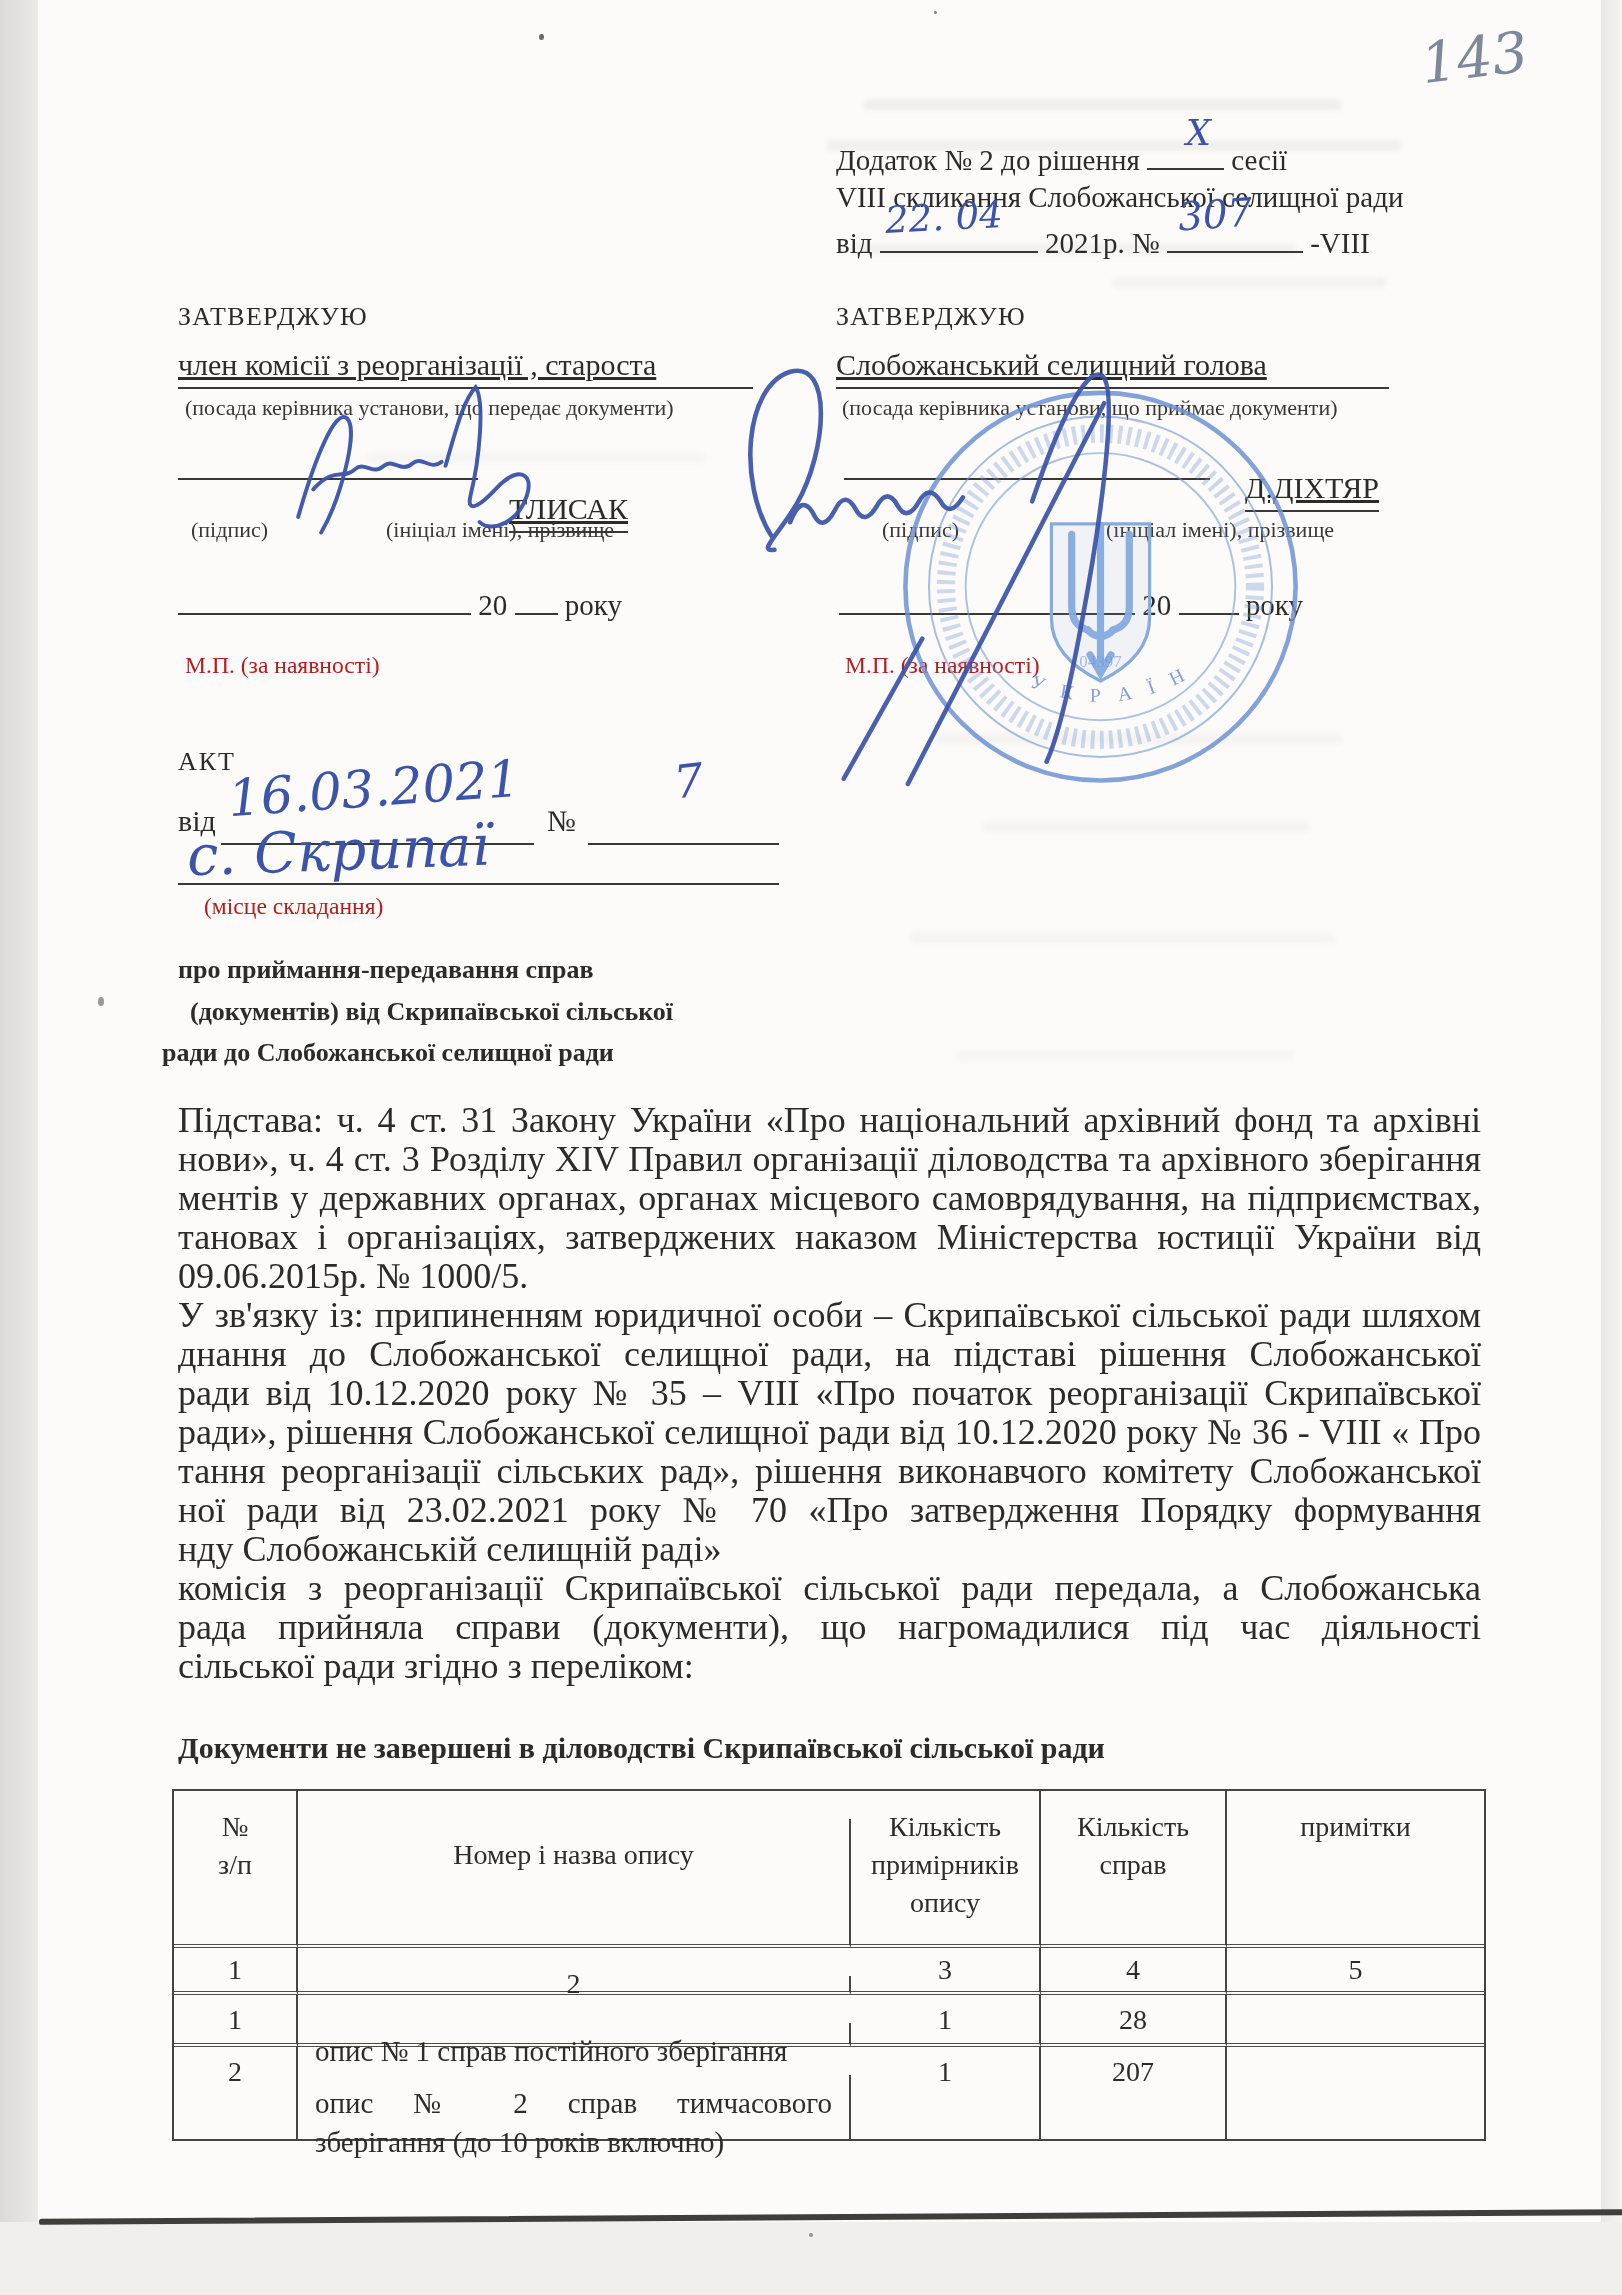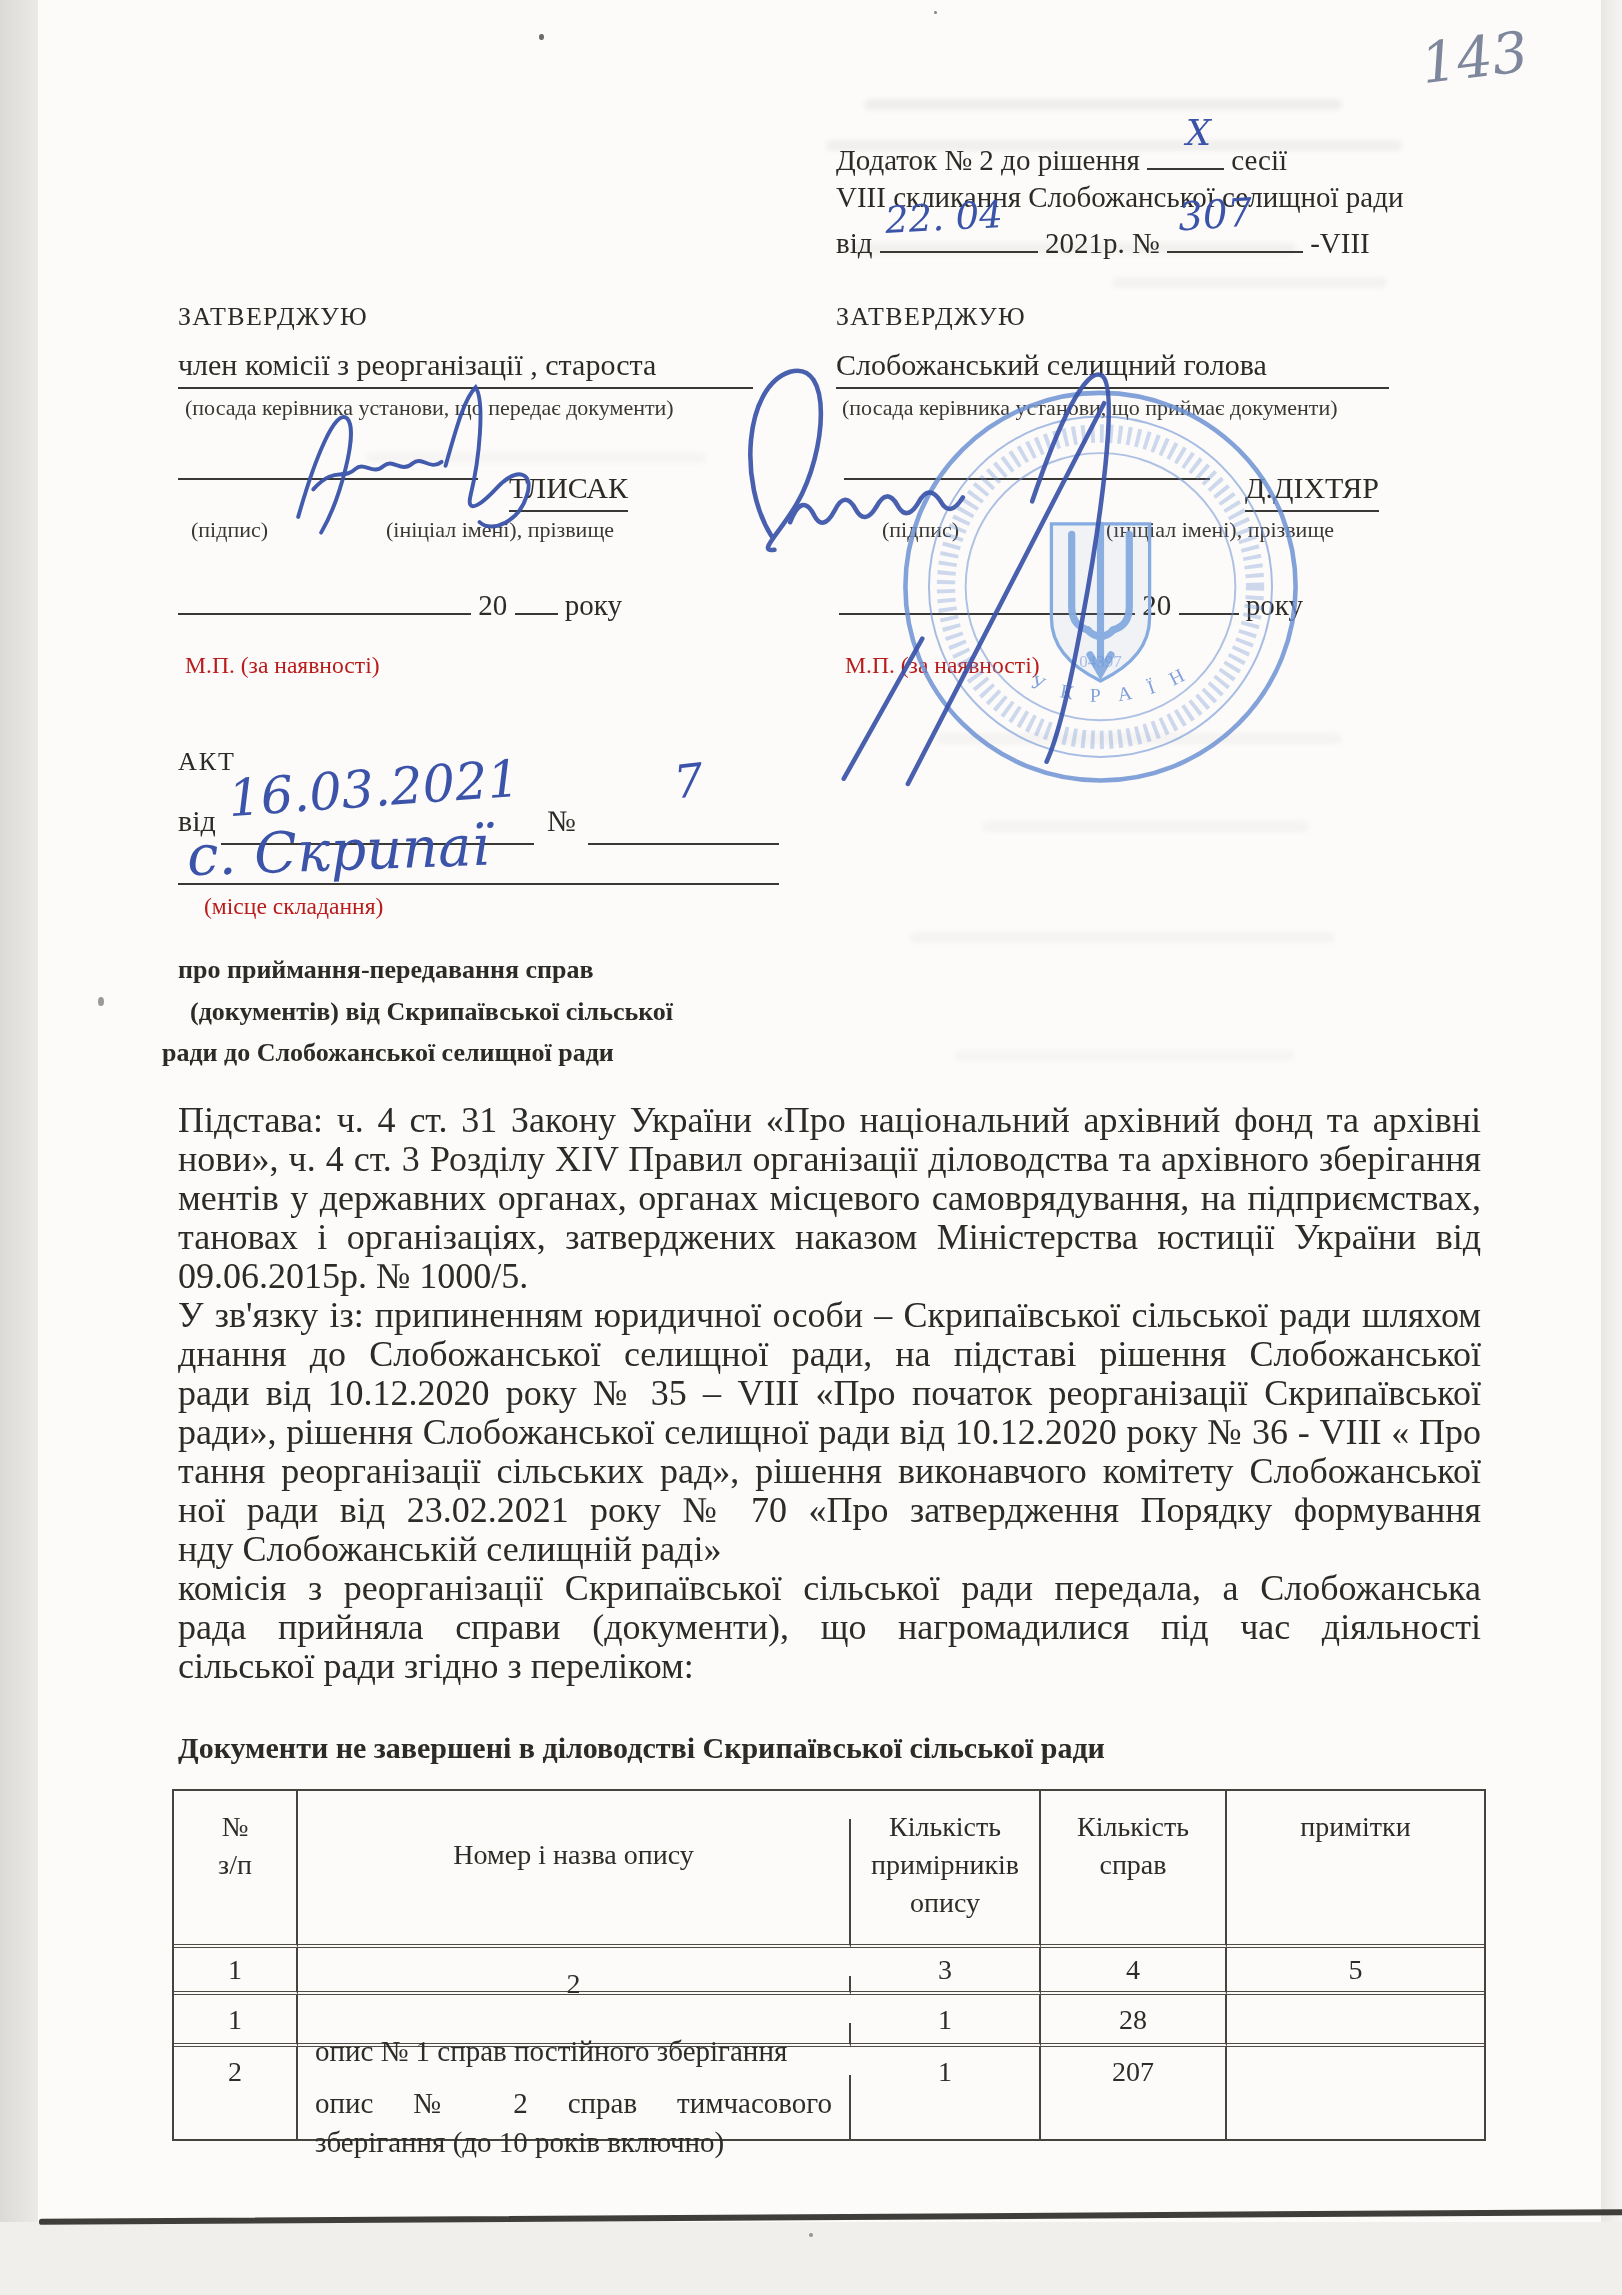--- a/index.html
+++ b/index.html
@@ -3,21 +3,21 @@
 <meta charset="utf-8">
 <style>
   html,body{margin:0;padding:0;background:#d9d7d4;}
   .sheet{position:relative;width:1623px;height:2295px;background:#fcfbf9;overflow:hidden;
          font-family:"Liberation Serif","DejaVu Serif",serif;color:#2d2b27;}
   .t{position:absolute;white-space:nowrap;}
   .f44{font-size:29px;} .f46{font-size:30px;} .f47{font-size:26px;text-align:right;}
   .small{font-size:22px;color:#3a3833;}
   .note{font-size:23.6px;color:#b91c1c;}
   .b{font-weight:bold;}
-  .ul{border-bottom:2px solid #3a3834;padding-bottom:5.2px;}
+  .ul{border-bottom:2px solid #3a3834;padding-bottom:5.2px;text-decoration:underline;}
   .line{position:absolute;border-bottom:2px solid #3a3834;}
   .blank{display:inline-block;border-bottom:2px solid #3a3834;height:1.0em;vertical-align:baseline;}
   .hand{position:absolute;font-family:"DejaVu Serif",serif;font-style:italic;color:#3b54a9;white-space:nowrap;}
   .pencil{color:#7e879b;}
   .body-line{width:1303px;font-size:36px;line-height:39px;height:39px;text-align:justify;overflow:hidden;}
   .jl{text-align-last:justify;}
   .tbl{position:absolute;left:172px;top:1789px;width:1310px;border:2.6px solid #47443f;background:transparent;}
   .tr{display:flex;}
   .td{box-sizing:border-box;border-right:2px solid #47443f;font-size:28px;color:#2e2c28;
       display:flex;flex-direction:column;}
@@ -80,21 +80,21 @@
     <span class="blank" style="width:136px;"></span>
     <span>-VIII</span>
   </div>
   <div class="hand" style="left:885px;top:196px;font-size:37px;transform:rotate(-3deg);">22. 04</div>
   <div class="hand" style="left:1178px;top:192px;font-size:39px;transform:rotate(-4deg);">307</div>
 
   <div class="t f47" style="left:178px;top:302px;letter-spacing:1.3px;">ЗАТВЕРДЖУЮ</div>
   <div class="t f46 ul" style="left:178px;top:348px;width:575px;white-space:nowrap;">член комісії з реорганізації , староста</div>
   <div class="t small" style="left:185px;top:395px;">(посада керівника установи, що передає документи)</div>
   <div class="line" style="left:178px;top:478px;width:300px;"></div>
-  <div class="t f46 ul" style="left:509px;top:471px;">ТЛИСАК</div>
+  <div class="t f46 ul" style="left:509px;top:492px;">ТЛИСАК</div>
   <div class="t small" style="left:191px;top:517px;">(підпис)</div>
   <div class="t small" style="left:386px;top:517px;">(ініціал імені), прізвище</div>
   <div class="t f44" style="left:178px;top:584px;">
     <span class="blank" style="width:293px;"></span>
     <span>20</span>
     <span class="blank" style="width:43px;"></span>
     <span>року</span>
   </div>
   <div class="t note" style="left:185px;top:652px;">М.П. (за наявності)</div>
 

